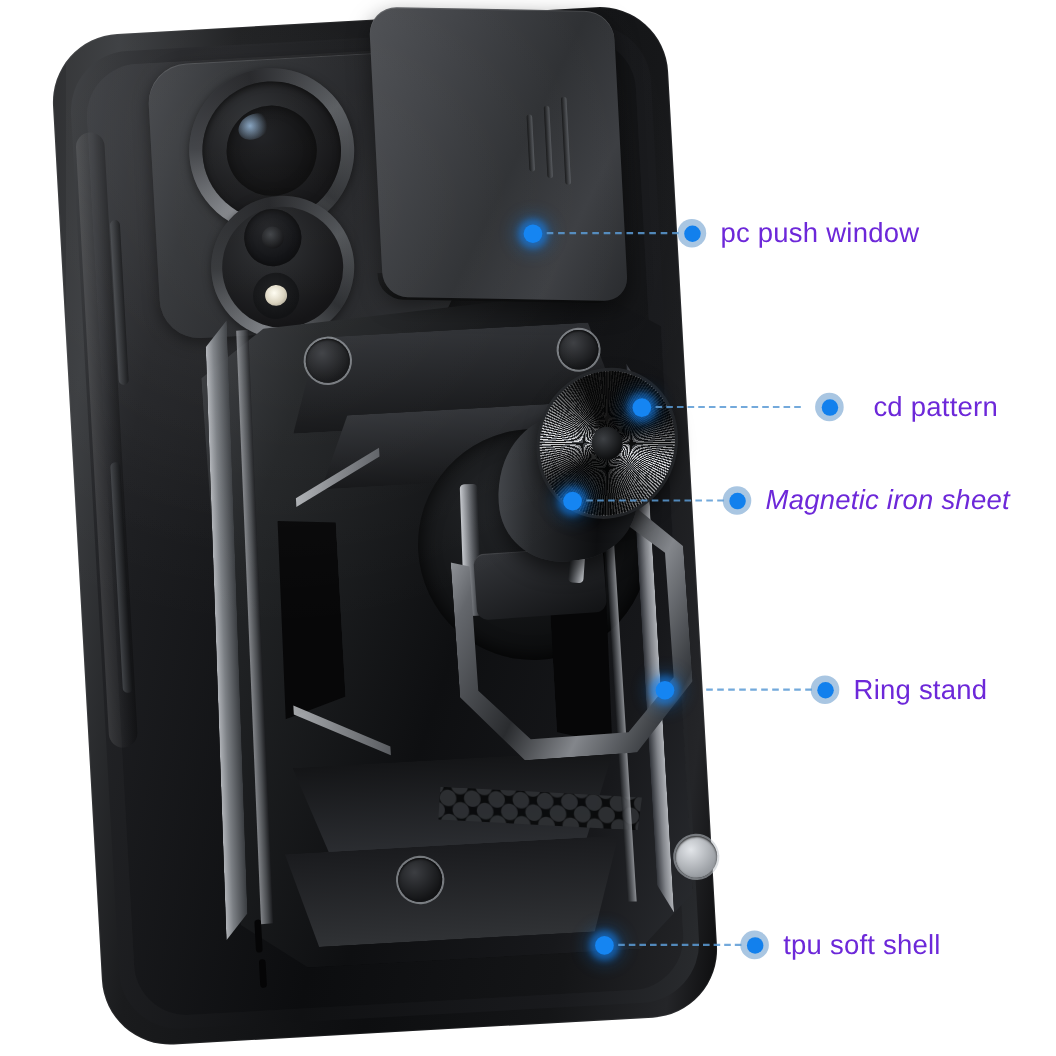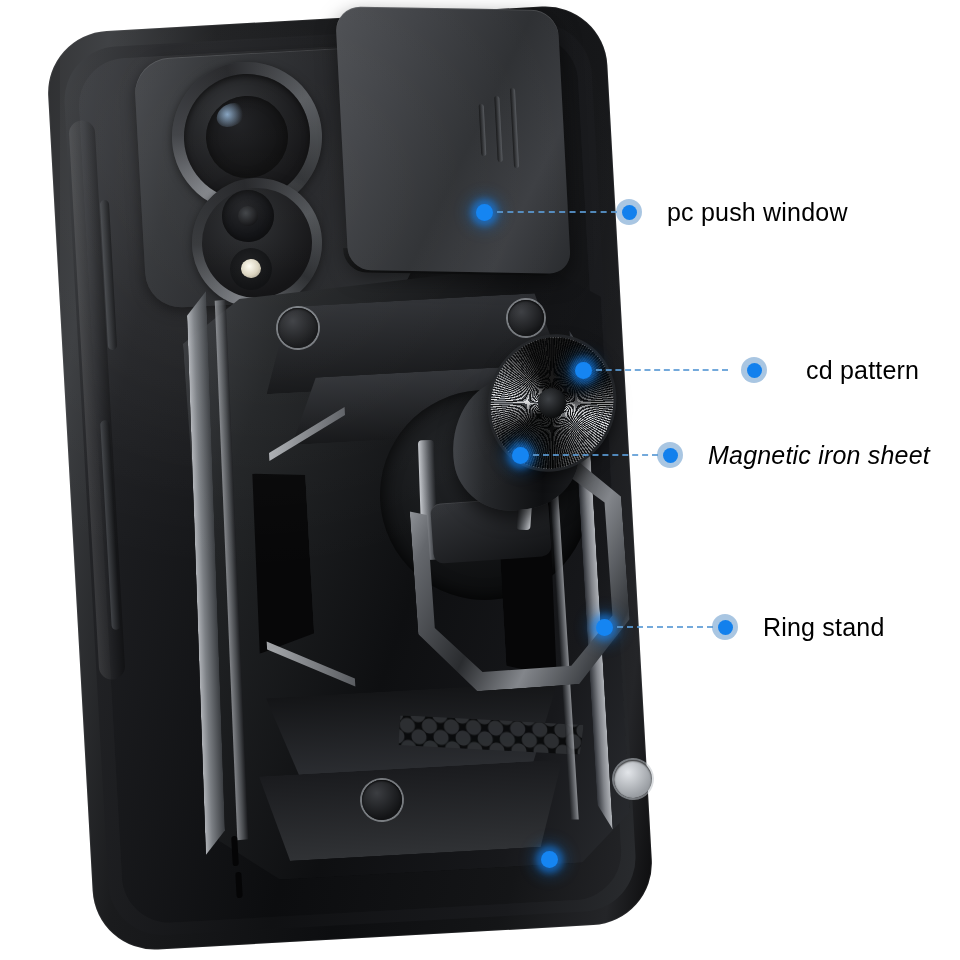--- a/index.html
+++ b/index.html
@@ -19,21 +19,21 @@
   }
   .annot .enddot {
     width:26px; height:26px; border-radius:50%;
     background:#a9c6e2; display:flex; align-items:center; justify-content:center;
     flex:0 0 auto; margin-left:-1px;
   }
   .annot .enddot i {
     width:15px; height:15px; border-radius:50%; background:#1280ed; display:block;
   }
   .annot .txt {
-    margin-left:25px; color:#000000; font-size:25px; letter-spacing:.2px;
+    margin-left:13px; color:#6d28d9; font-size:25px; letter-spacing:.2px;
     white-space:nowrap; font-weight:400;
   }
   
   .srcdot { position:absolute; width:17px; height:17px; border-radius:50%;
     background:#1585f2;
     box-shadow:0 0 6px 5px rgba(20,130,242,.55), 0 0 14px 10px rgba(20,130,242,.22);
   }
 
   
   #product { position:absolute; left:0; top:0; width:720px; height:960px; }
@@ -454,22 +454,29 @@
   </div>
 
   <div class="annot" style="left:533px; top:438px;font-style:italic;">
     <div class="lead" style="width:125px;"></div>
     <div class="enddot">
         <i></i>
       </div>
     <div class="txt">Magnetic iron sheet</div>
   </div>
 
-  <div class="annot" style="left:617px; top:610px;">
+  <div class="annot" style="left:642px; top:610px;">
     <div class="lead" style="width:96px;"></div>
     <div class="enddot">
         <i></i>
       </div>
     <div class="txt">Ring stand</div>
   </div>
 
+  <div class="annot" style="left:562px; top:842px;">
+    <div class="lead" style="width:112px;"></div>
+    <div class="enddot">
+        <i></i>
+      </div>
+    <div class="txt">tpu soft shell</div>
+  </div>
 
 </div>
 
 </body></html>

